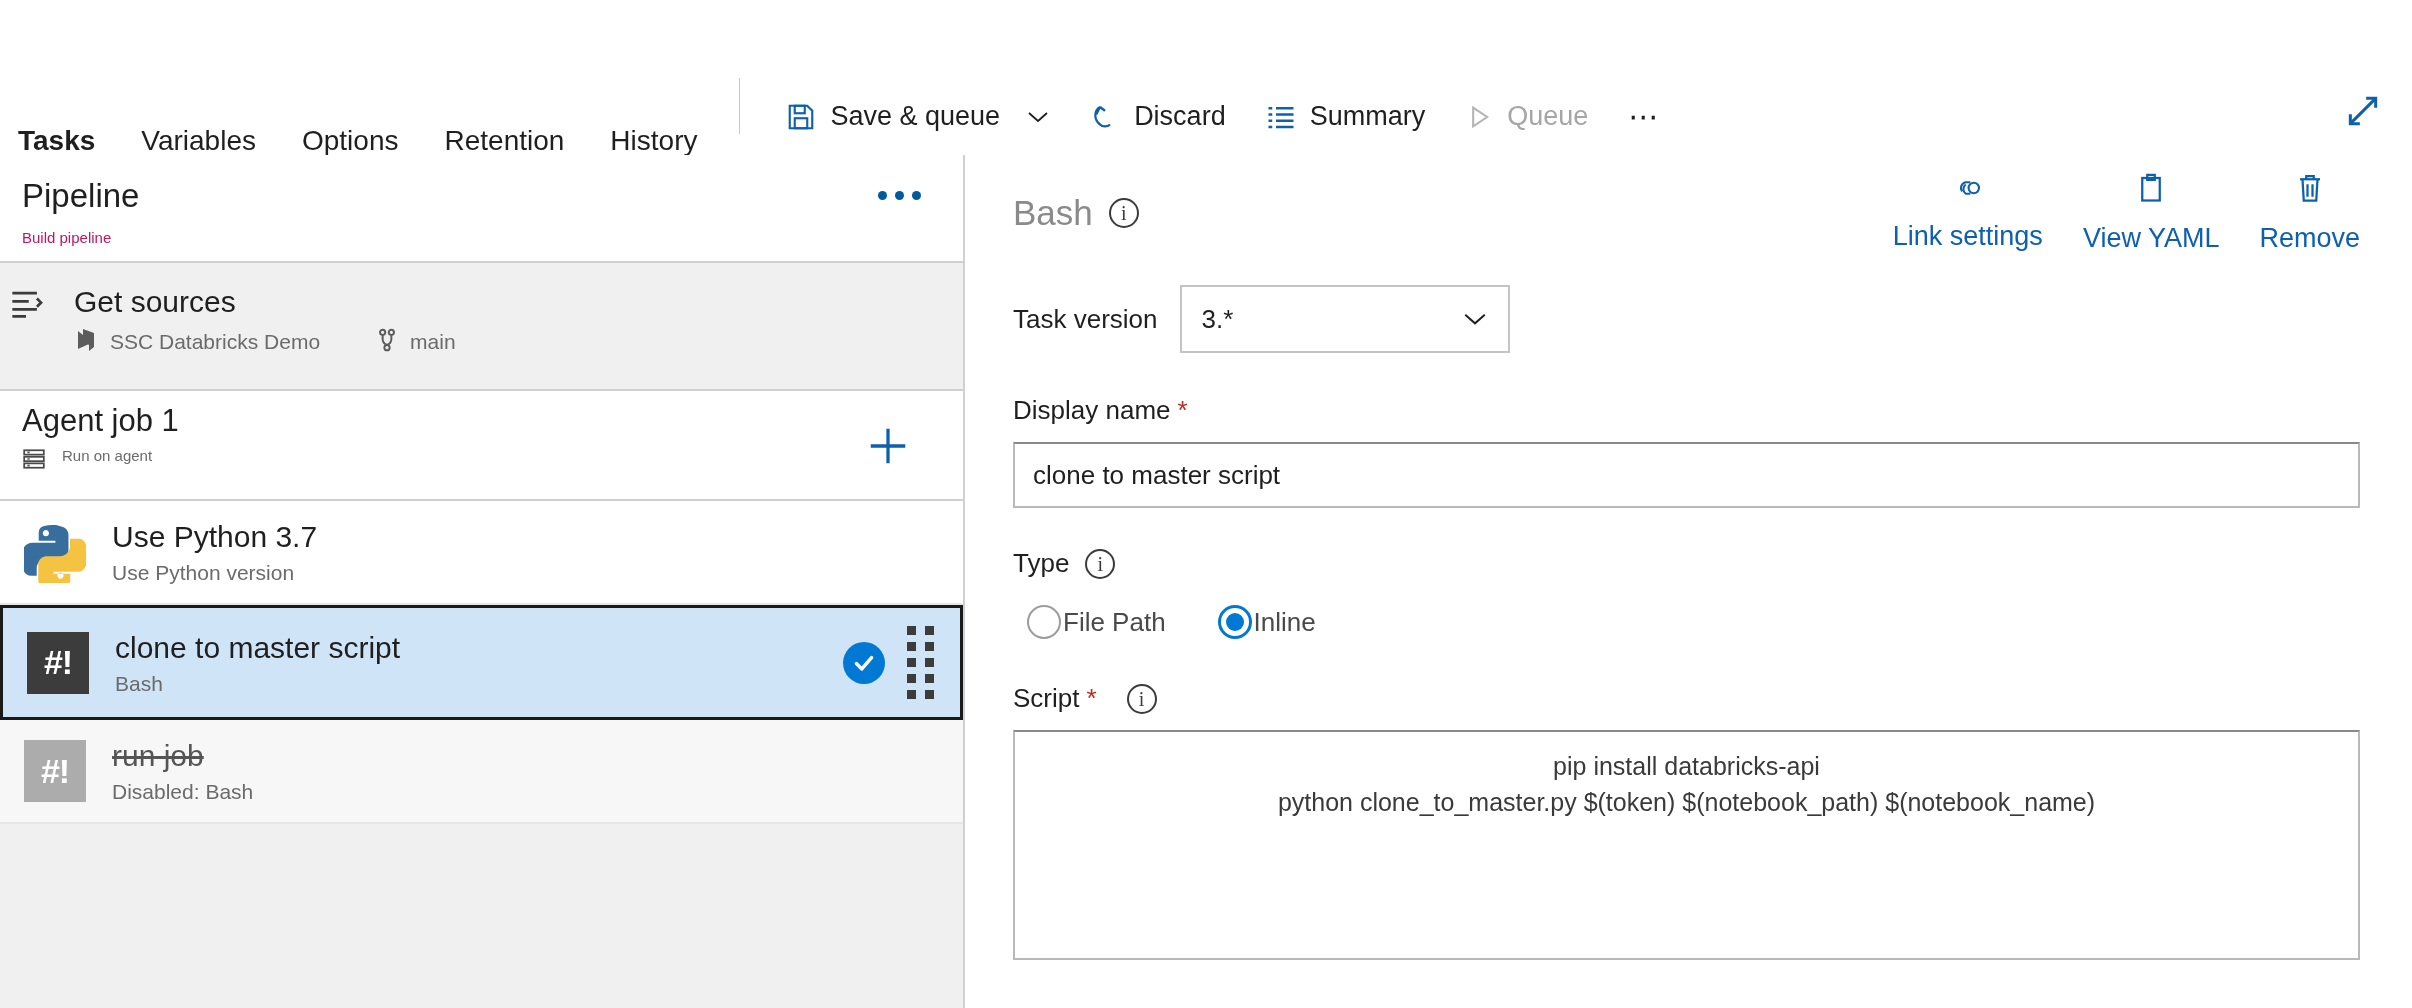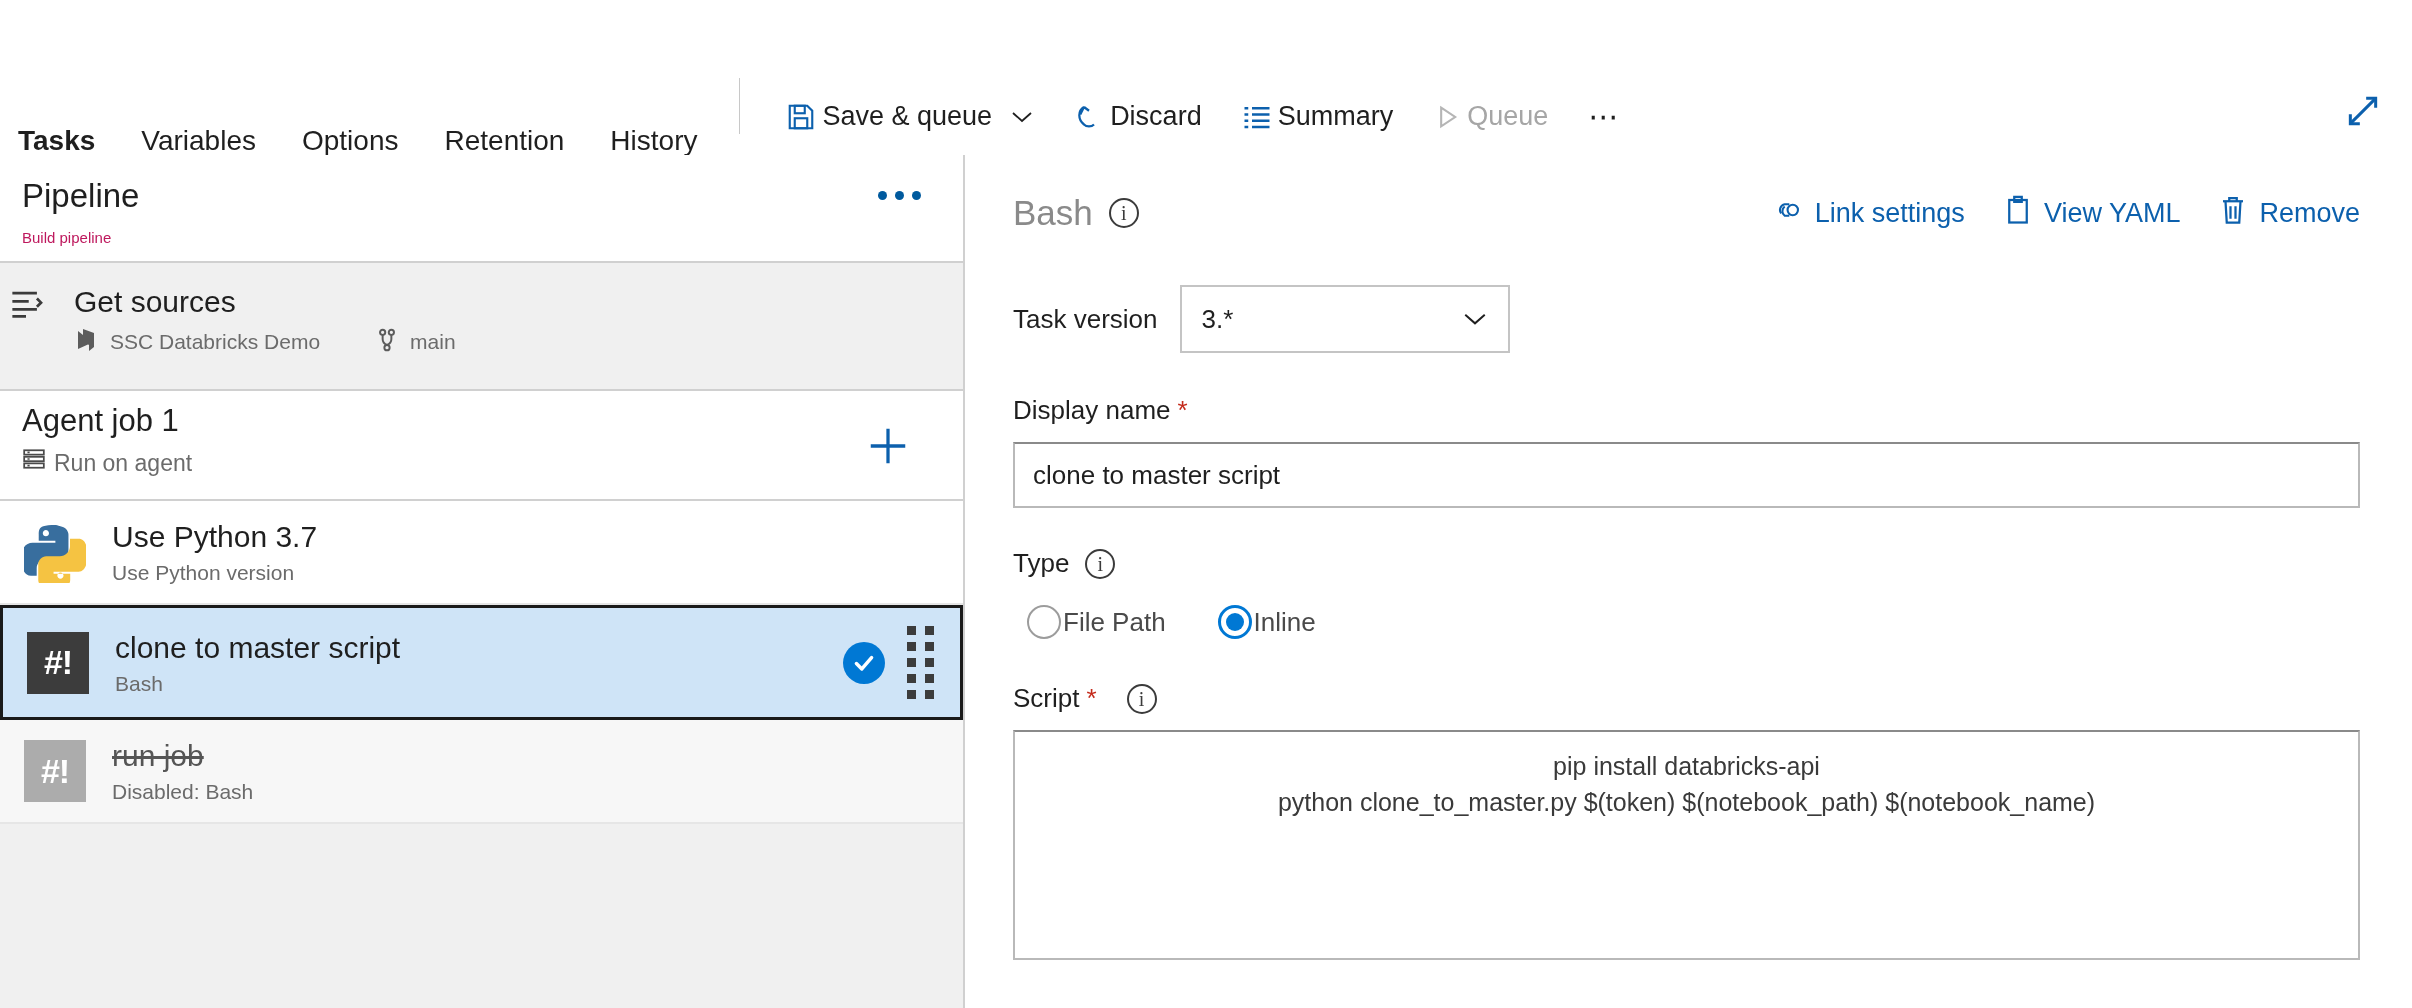--- a/index.html
+++ b/index.html
@@ -57,21 +57,21 @@
   .toolbar {
     display: flex;
     align-items: center;
     height: 100%;
     padding-top: 78px;
     gap: 0;
   }
   .tbtn {
     display: flex;
     align-items: center;
-    gap: 6px;
+    gap: 14px;
     padding: 6px 20px;
     font-size: 27px;
     color: #1f1f1f;
     cursor: pointer;
     white-space: nowrap;
     height: 56px;
   }
   .tbtn.disabled { color: #a6a6a6; cursor: default; }
   .tbtn svg { display: block; }
   .chev-small { margin-left: 12px; }
@@ -131,21 +131,21 @@
     display: flex; align-items: center; gap: 12px;
     margin-top: 8px; font-size: 21px; color: #6b6b6b;
   }
   .row-meta .gap { width: 32px; }
 
   .agentjob {
     background: #ffffff; border-bottom: 2px solid #d0d0d0;
     padding: 12px 22px 22px 22px; position: relative; height: 110px;
   }
   .agentjob .t { font-size: 31px; color: #1f1f1f; }
-  .agentjob .s { display: flex; align-items: flex-end; gap: 8px; font-size: 23px; color: #6b6b6b; margin-top: 8px; }
+  .agentjob .s { display: flex; align-items: flex-start; gap: 16px; font-size: 15px; color: #6b6b6b; margin-top: 8px; }
   .plus-btn {
     position: absolute; right: 52px; top: 32px;
     width: 46px; height: 46px; cursor: pointer;
   }
 
   .task-row {
     display: flex; align-items: center;
     padding: 18px 22px;
     background: #ffffff;
     border-bottom: 2px solid #e6e6e6;
@@ -206,21 +206,21 @@
     width: 30px; height: 30px; border-radius: 50%;
     border: 2px solid #3b3b3b; color: #3b3b3b;
     font-size: 20px; font-family: "Liberation Serif", serif;
     display: inline-flex; align-items: center; justify-content: center;
     margin-left: 16px; cursor: pointer; flex-shrink: 0;
     line-height: 1;
   }
   .rp-actions { margin-left: auto; display: flex; align-items: center; gap: 40px; }
   .rp-action {
     display: flex; align-items: center; gap: 13px;
-    color: #0c60ad; font-size: 27px; cursor: pointer; white-space: nowrap;
+    color: #0c60ad; font-size: 27px; cursor: pointer; white-space: nowrap; flex-direction: column;
   }
 
   .field-row { display: flex; align-items: center; margin-bottom: 42px; }
   .field-label { font-size: 26px; color: #1f1f1f; margin-right: 22px; }
   .select-box {
     width: 330px; height: 68px;
     border: 2px solid #c4c4c4; background: #fff;
     display: flex; align-items: center;
     padding: 0 20px; font-size: 26px; color: #1f1f1f;
     cursor: pointer;

